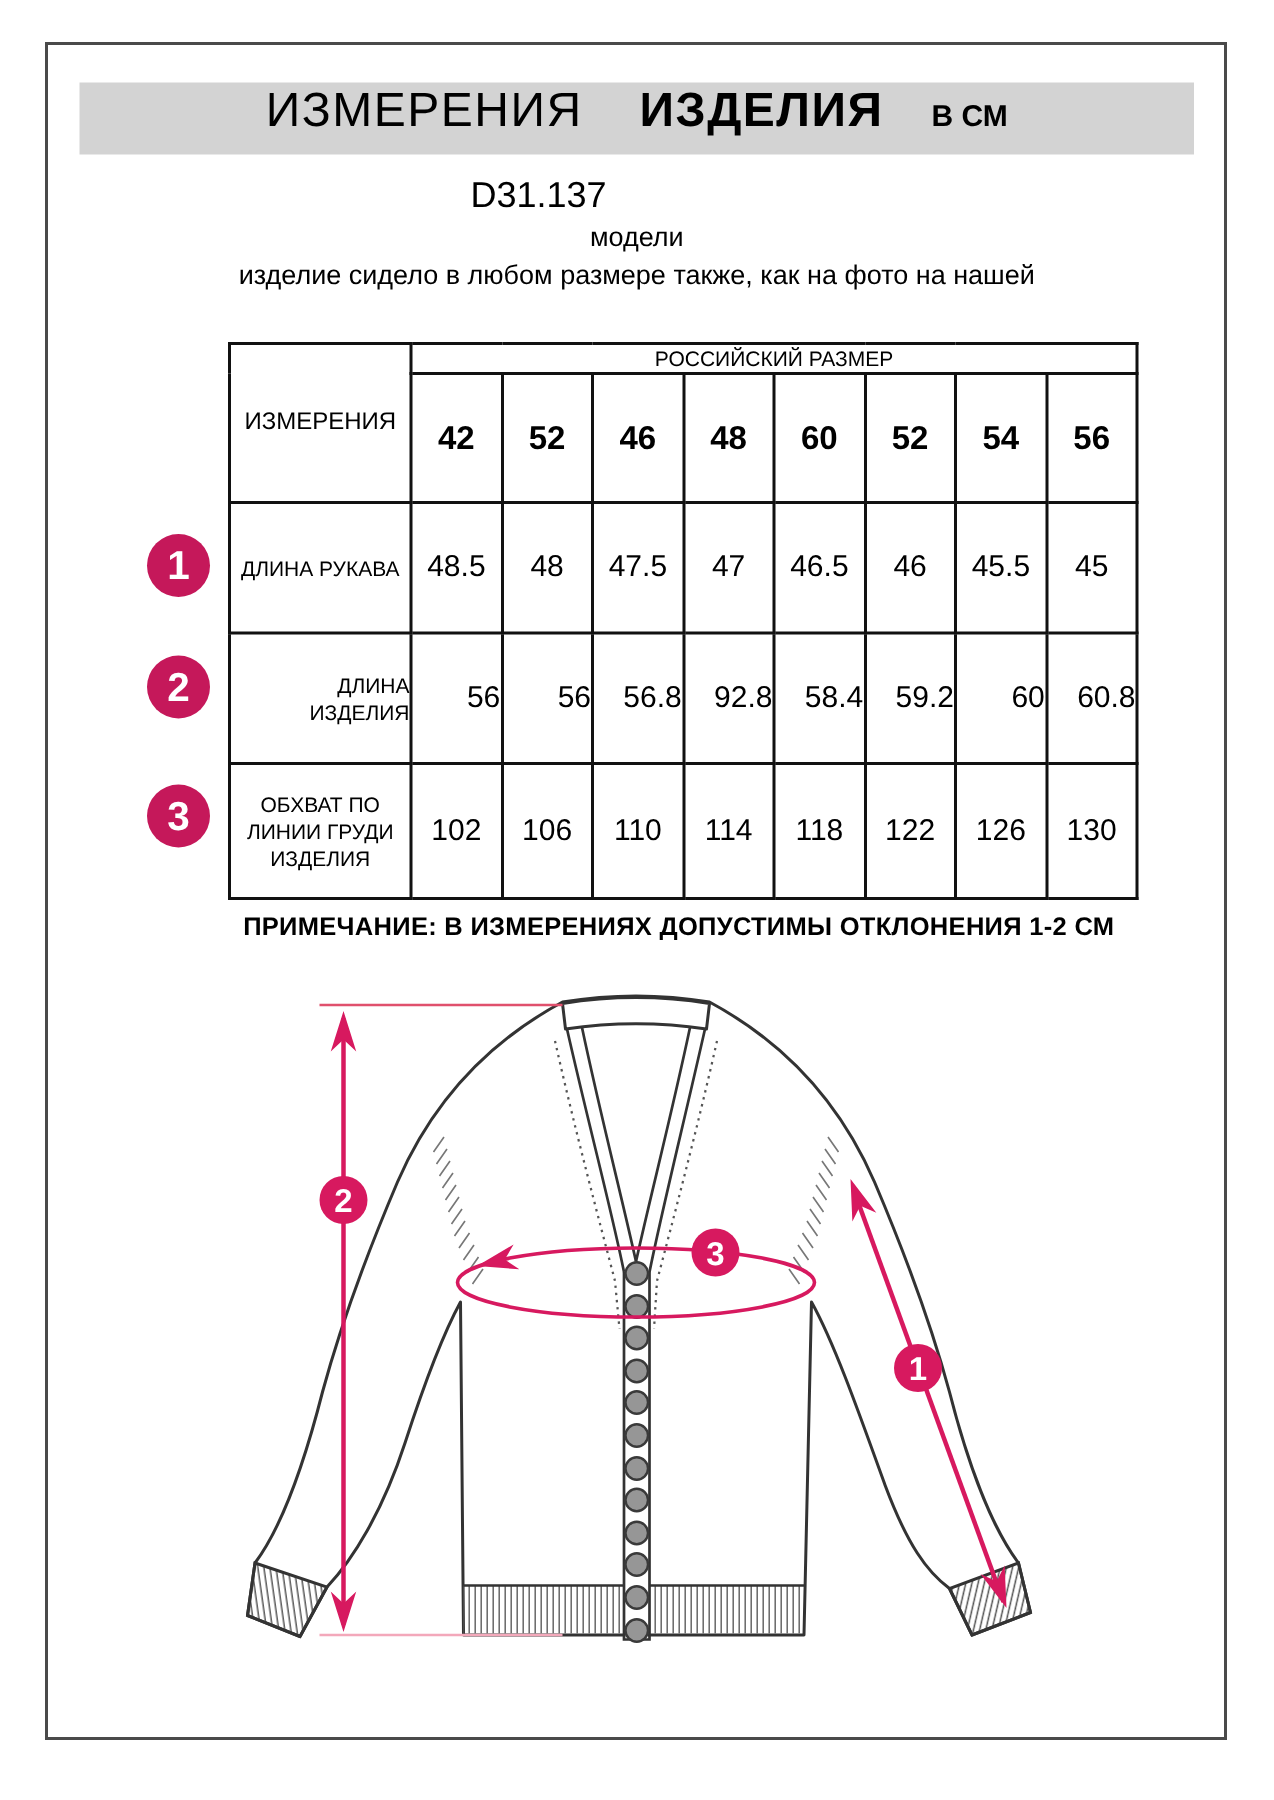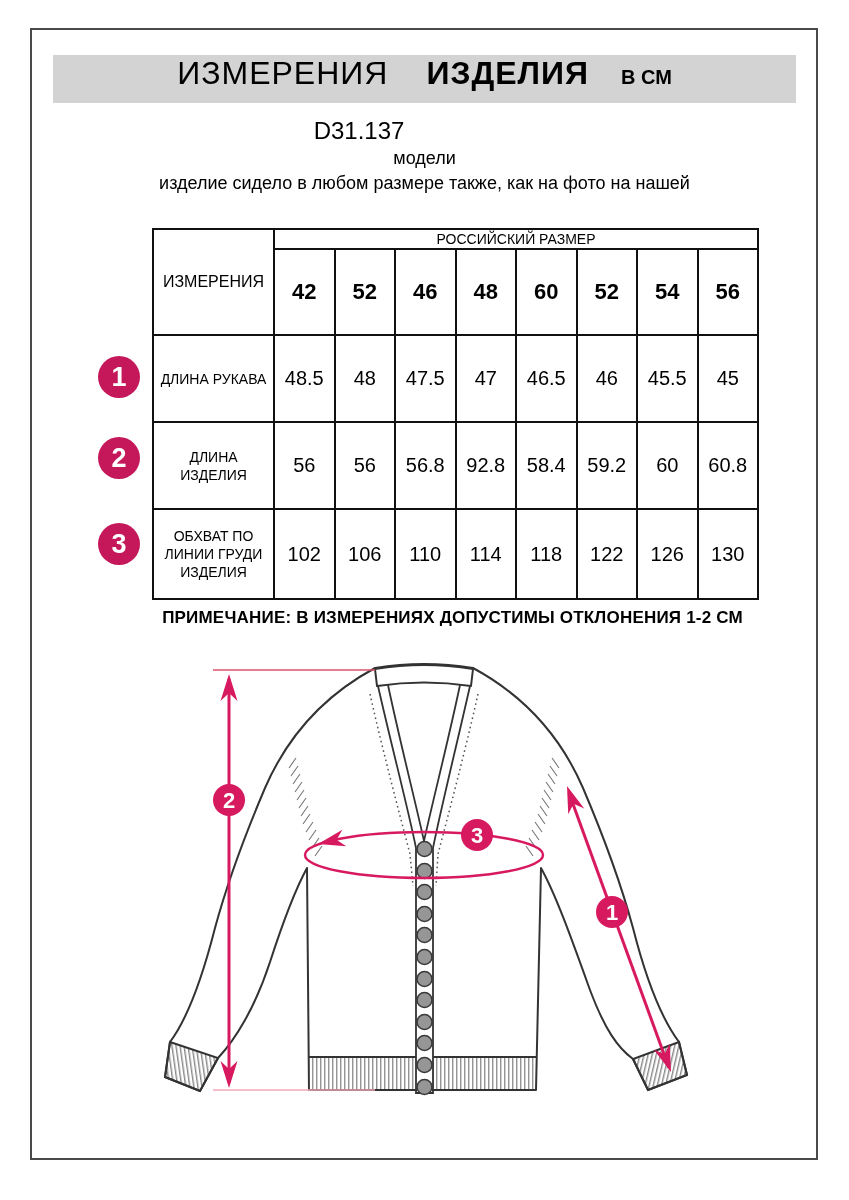--- a/index.html
+++ b/index.html
@@ -33,21 +33,21 @@
   .size-table td{
     border:2px solid #111;text-align:center;vertical-align:middle;padding:0;margin-top:20px;
   }
   .size-table .group-hdr{height:18px;font-size:14px;line-height:16px;}
   .size-table .corner{font-size:16px;}
   .size-table .size-num{height:84px;font-size:22px;font-weight:700;text-align:center;}
   .size-table .row-label{font-size:14px;line-height:18px;}
   .size-table .row-label span{display:block;}
   .size-table .val{font-size:20px;}
   .size-table tr.r1 td{height:85px;}
-  .size-table tr.r2 td{height:85px;}
+  .size-table tr.r2 td{height:85px;text-align:right;}
   .size-table tr.r3 td{height:88px;}
   .badge{
     position:absolute;width:42px;height:42px;border-radius:50%;
     background:#c5185a;color:#fff;font-size:27px;font-weight:700;
     text-align:center;line-height:42px;
   }
   .note{
     position:absolute;left:0;top:608px;width:905px;text-align:center;
     font-size:17px;font-weight:700;letter-spacing:0.2px;
   }

